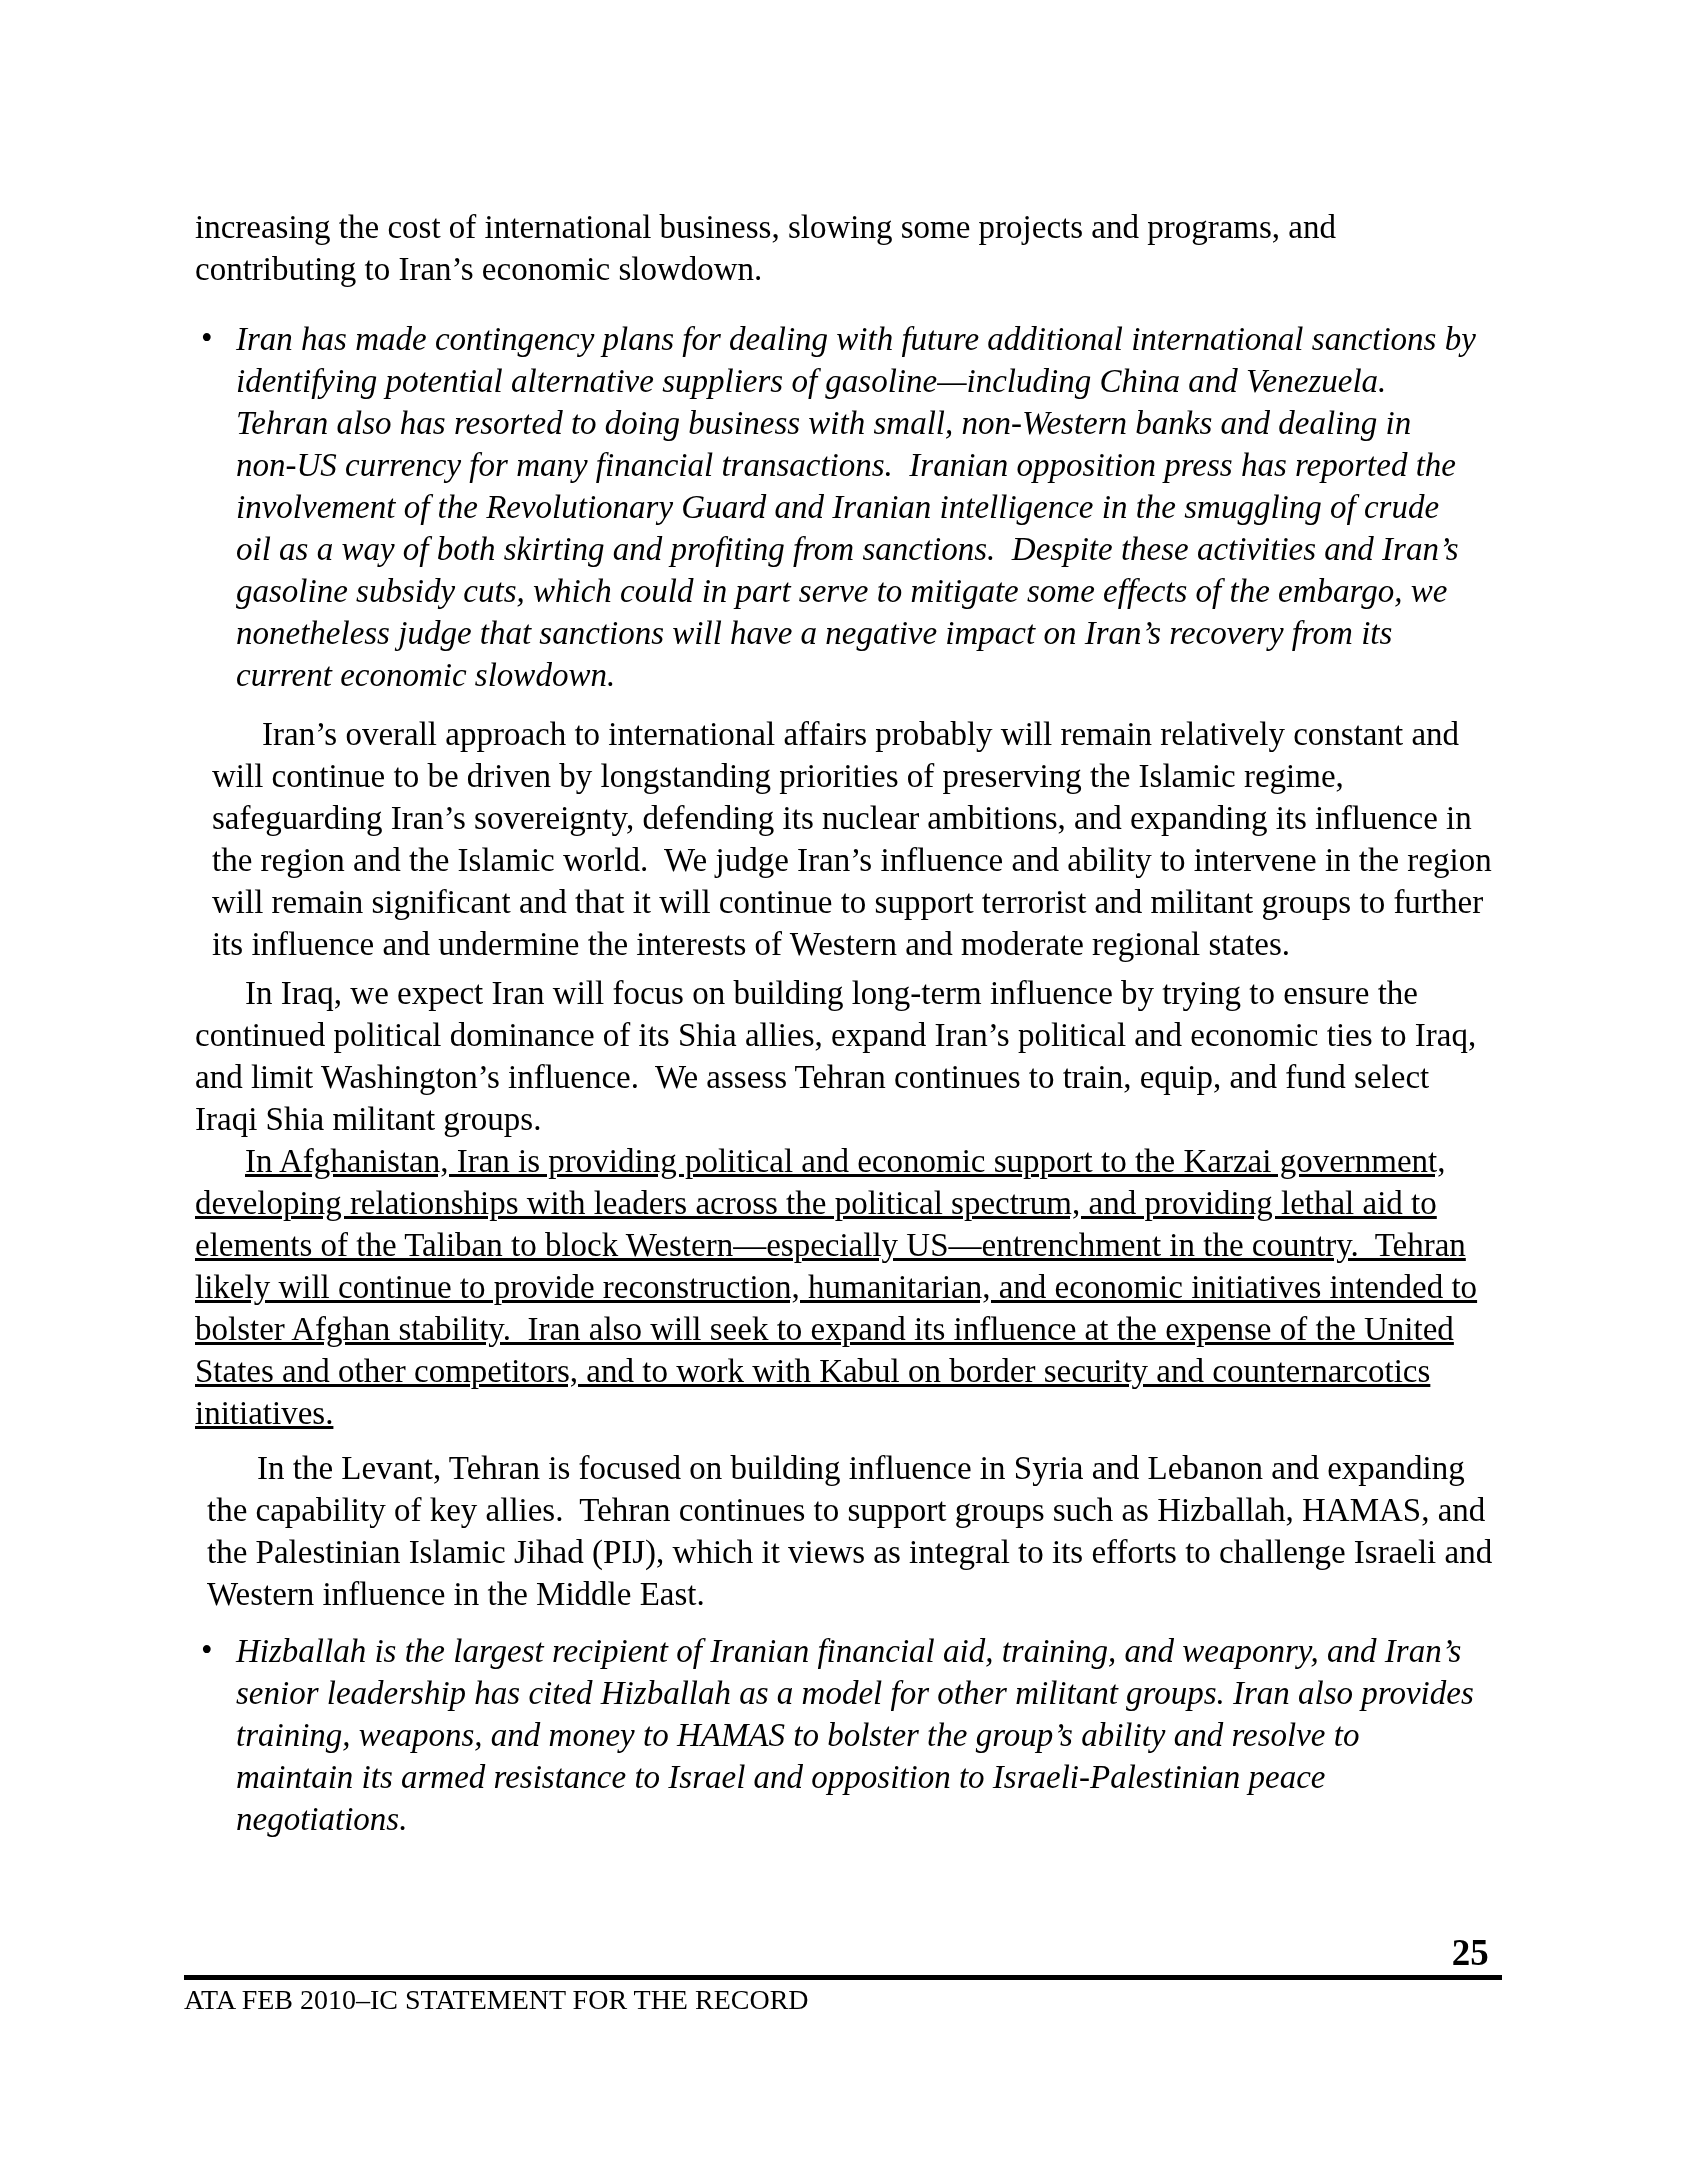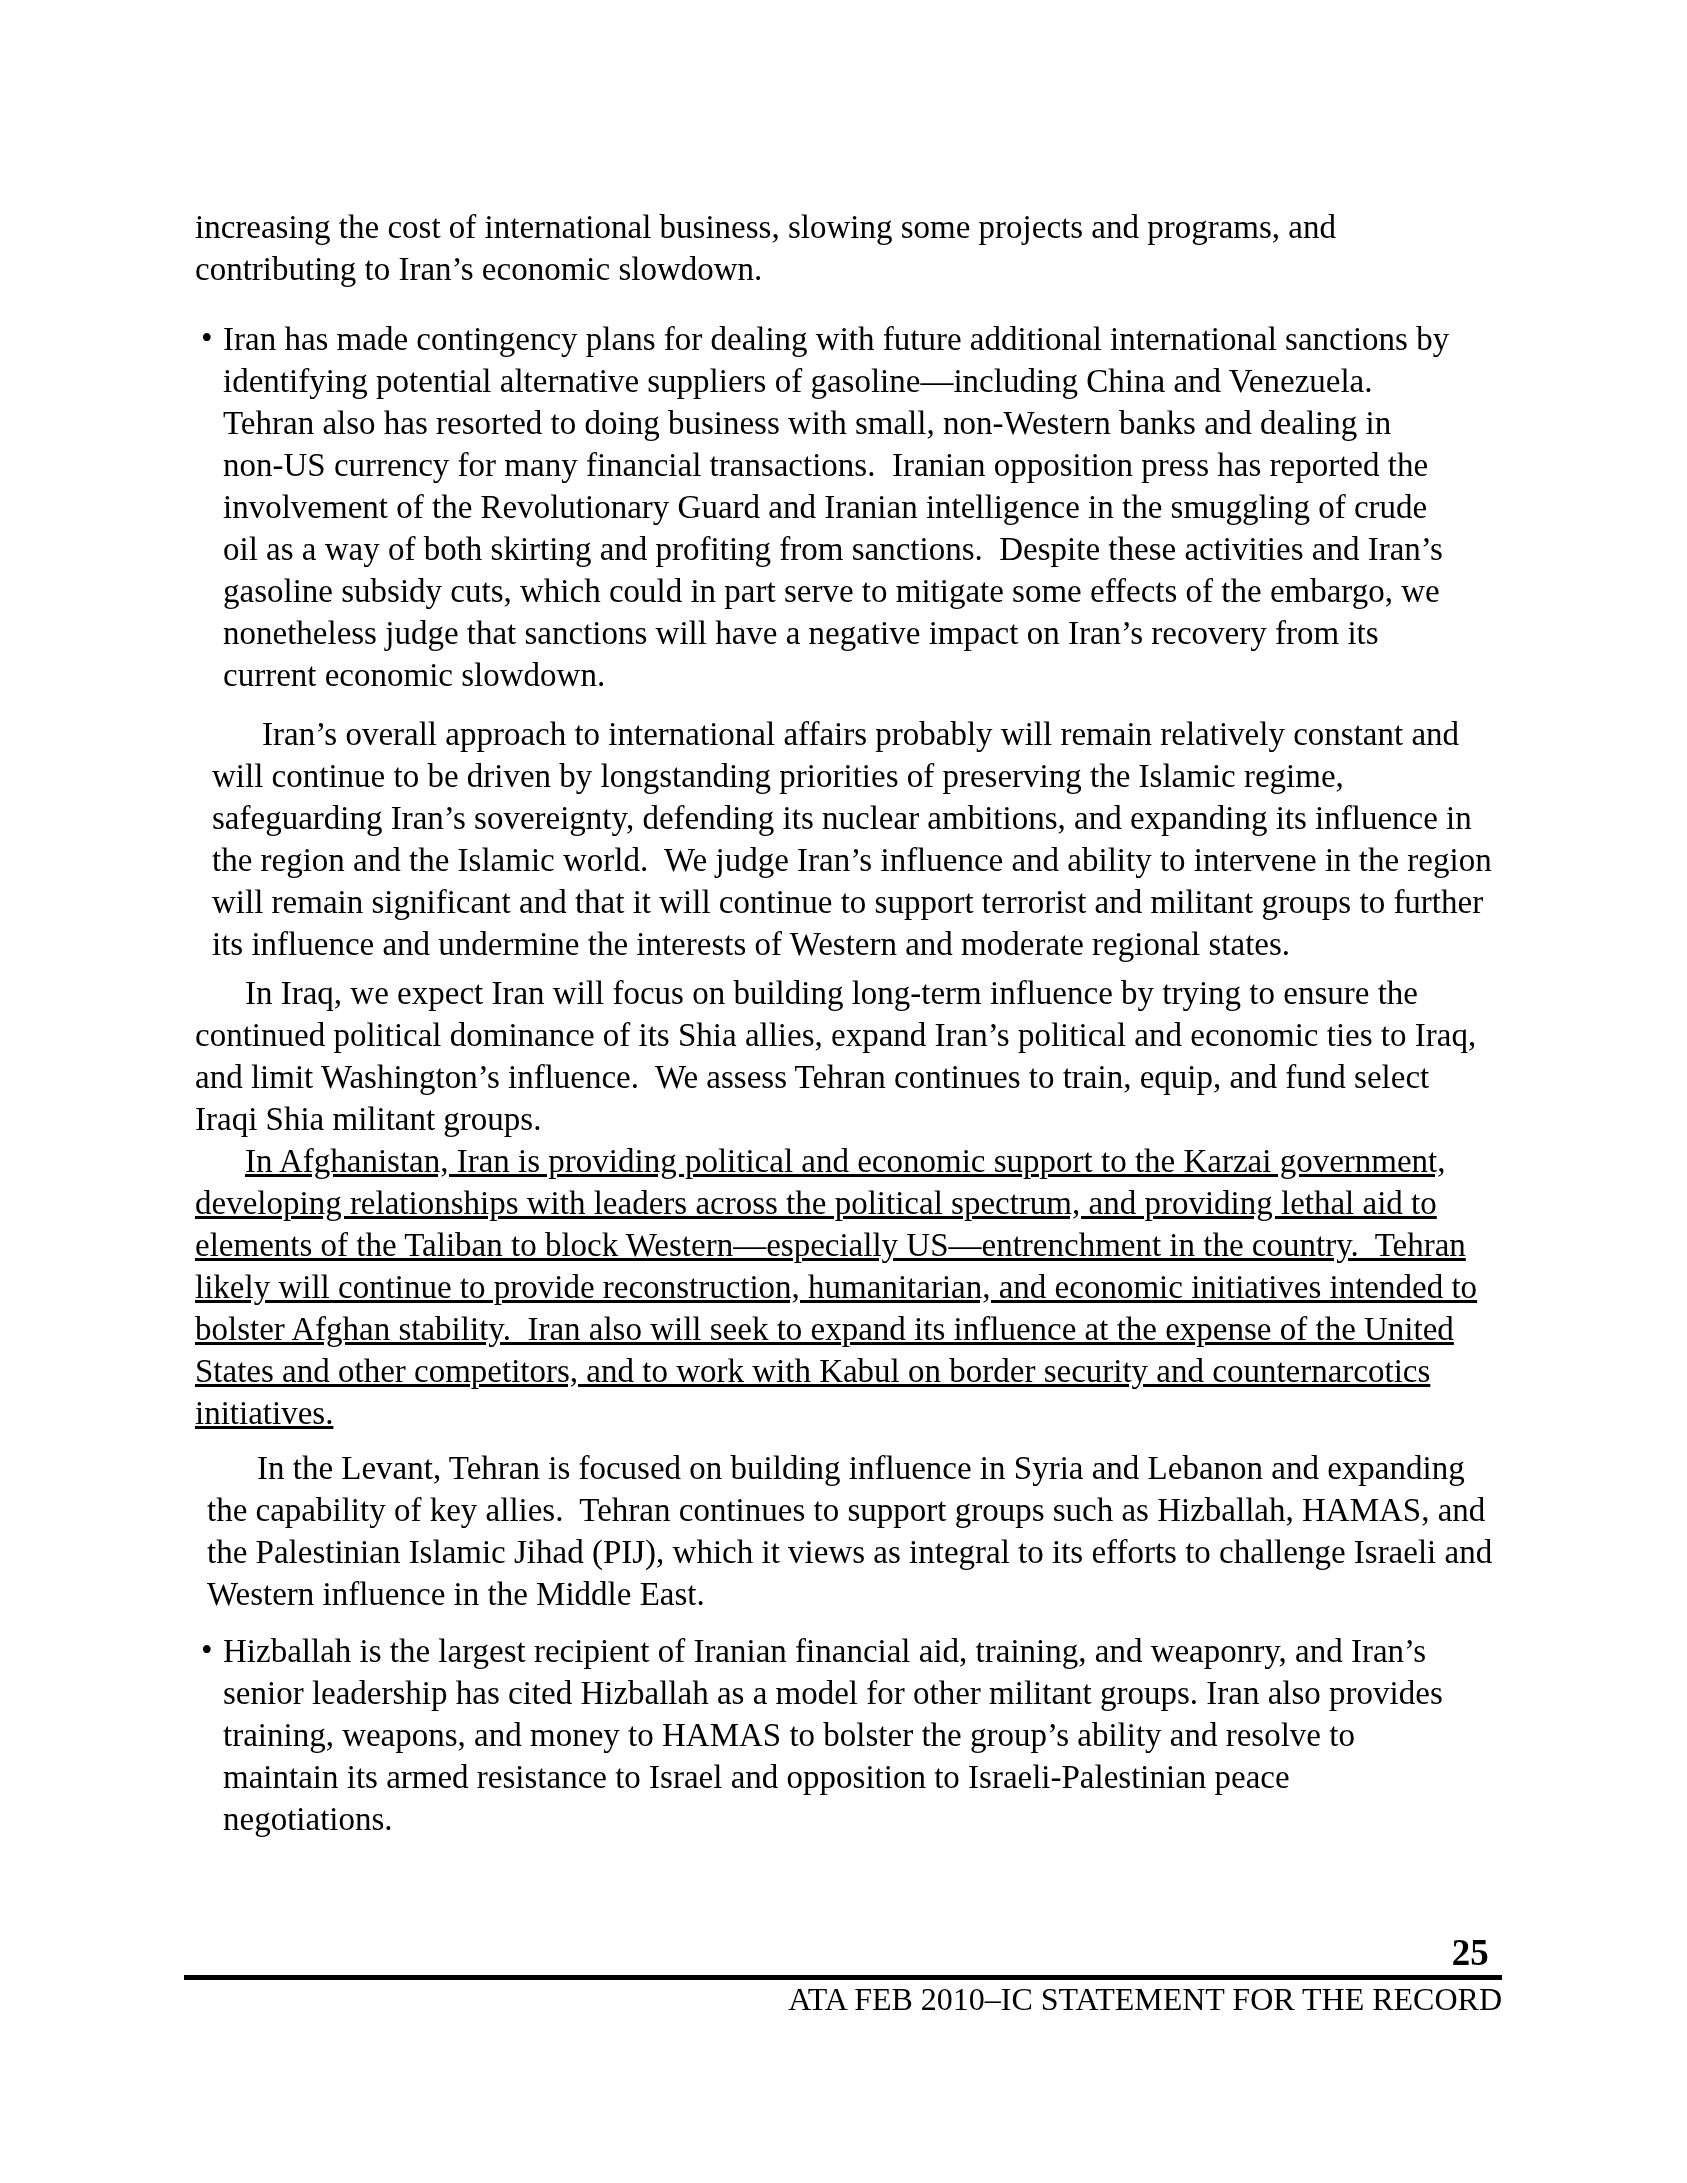--- a/index.html
+++ b/index.html
@@ -19,38 +19,37 @@
     line-height:42px;
     text-align:left;
   }
   .para{white-space:pre-wrap;}
   .para.indent{text-indent:50px;}
   .bullet-item{position:relative;}
   .bullet-marker{
     position:absolute;left:6px;top:-1.3px;
     font-size:33px;line-height:42px;
   }
-  .bullet-text{margin-left:28px;white-space:pre-wrap;}
+  .bullet-text{margin-left:41px;white-space:pre-wrap;font-style:italic;}
   .page-number{
     position:absolute;
     left:184px;top:1933px;width:1318px;
     padding-right:13.2px;box-sizing:border-box;
     font-size:37px;line-height:40px;
     font-weight:bold;text-align:right;
   }
   .footer-rule{
     position:absolute;
     left:184px;top:1975px;width:1318px;height:4.6px;
     background:#000000;
   }
   .footer-text{
     position:absolute;
     left:184px;top:1981px;width:1318px;
-    font-size:32px;line-height:37px;
-    text-align:right;
+    font-size:28px;line-height:37px;
   }
 </style>
 </head>
 <body>
 
 <div class="page">
   <div class="page-body">
       <div class="para" style="margin-top: 0px;">increasing the cost of international business, slowing some projects and programs, and
 contributing to Iran’s economic slowdown.</div>
       <div class="bullet-item" style="margin-top: 28.4px;">

